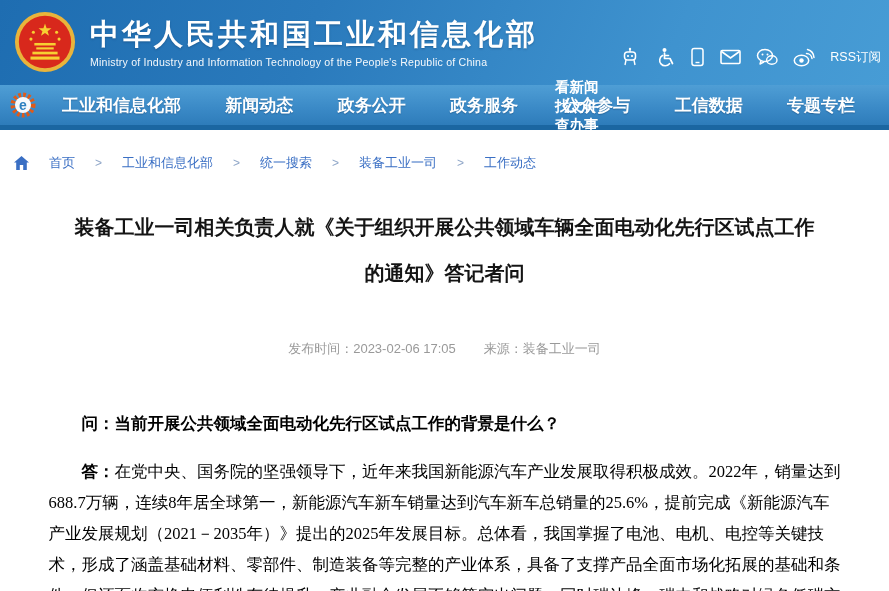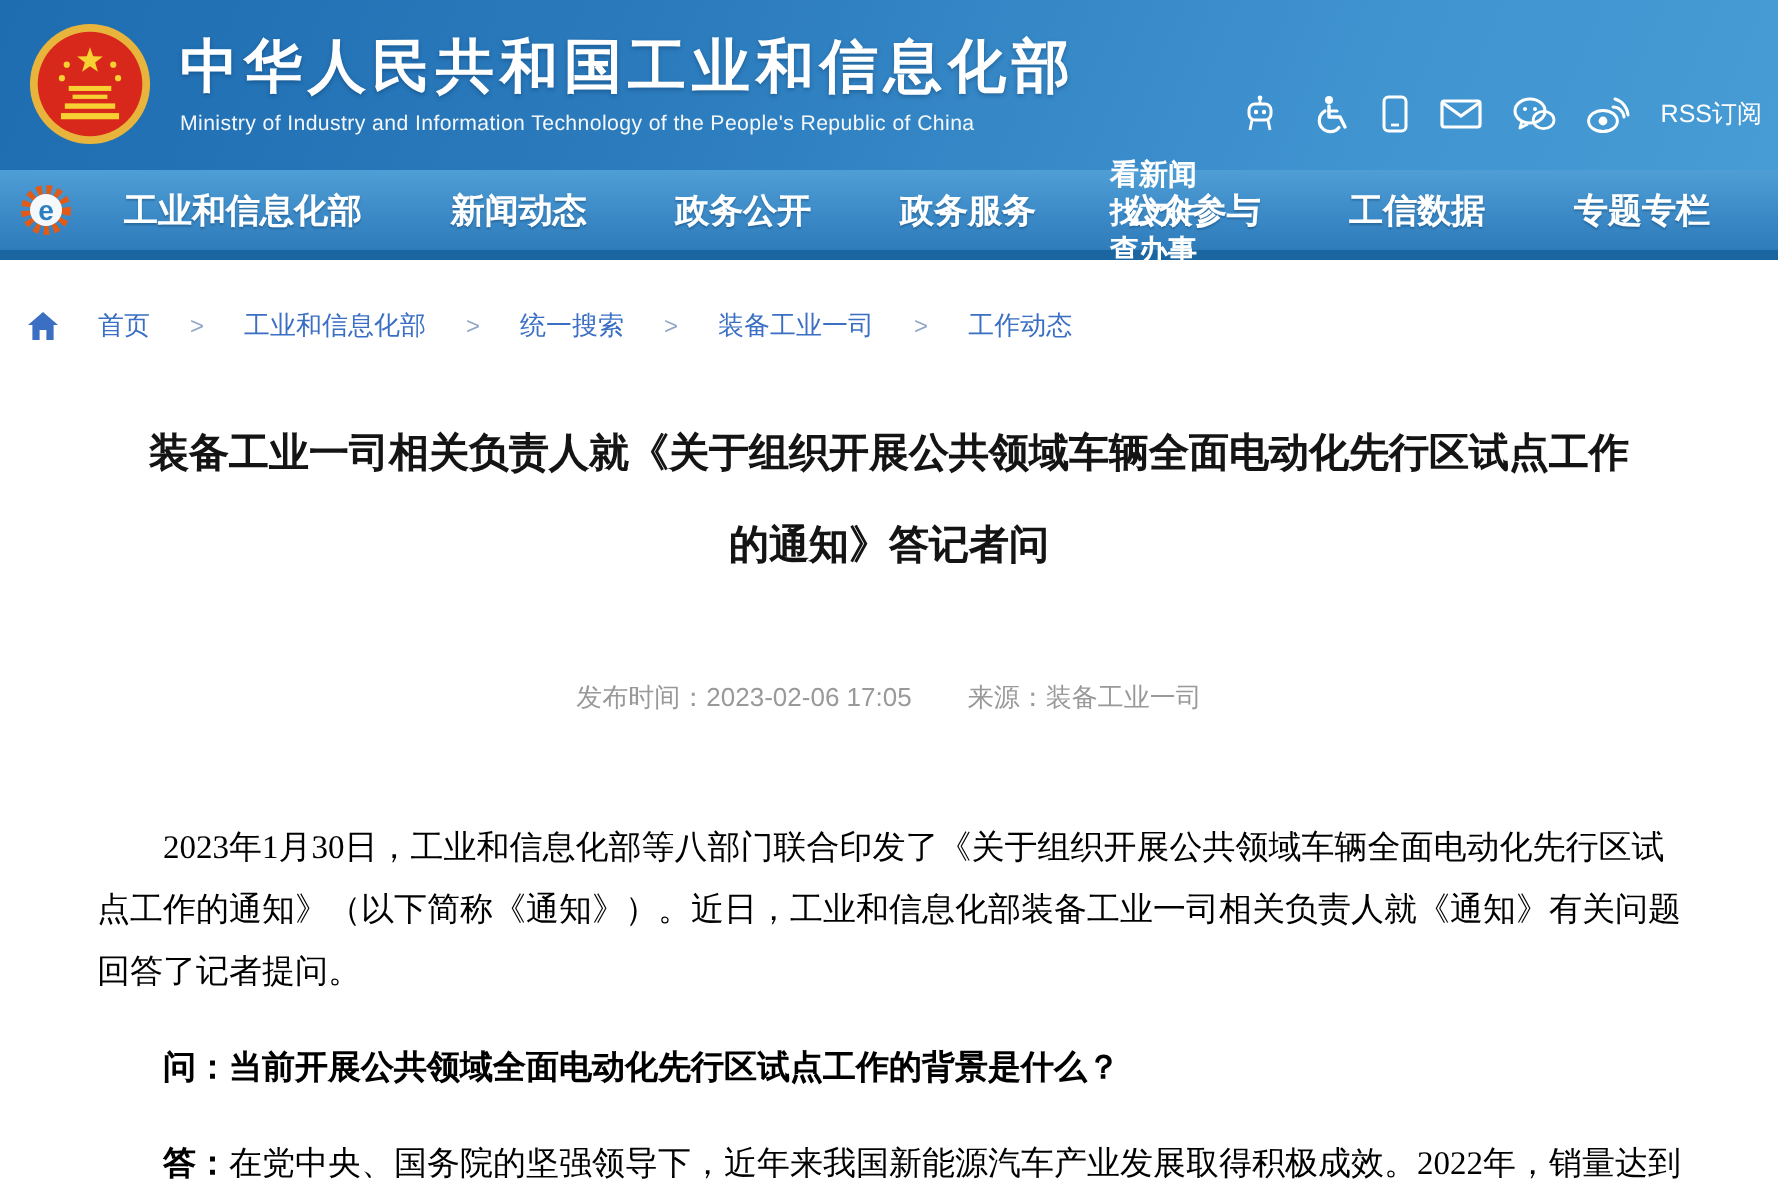--- a/index.html
+++ b/index.html
@@ -176,19 +176,18 @@
   </div>
 
   <div class="article">
     <h1 class="article-title">装备工业一司相关负责人就《关于组织开展公共领域车辆全面电动化先行区试点工作的通知》答记者问</h1>
 
     <div class="article-meta">
       <span>发布时间：</span><span>2023-02-06 17:05</span><span class="m-gap"></span><span>来源：</span><span>装备工业一司</span>
     </div>
 
     <div class="article-body">
-      <p>2023年1月30日，工业和信息化部等八部门联合印发了《关于组织开展公共领域车辆全面电动化先行区试点工作的通知》（以下简称《通知》）。近日，工业和信息化部装备工业一司相关负责人就《通知》有关问题回答了记者提问。</p>
       <p class="question">问：当前开展公共领域全面电动化先行区试点工作的背景是什么？</p>
       <p><span class="answer-prefix">答：</span><span>在党中央、国务院的坚强领导下，近年来我国新能源汽车产业发展取得积极成效。2022年，销量达到688.7万辆，连续8年居全球第一，新能源汽车新车销量达到汽车新车总销量的25.6%，提前完成《新能源汽车产业发展规划（2021－2035年）》提出的2025年发展目标。总体看，我国掌握了电池、电机、电控等关键技术，形成了涵盖基础材料、零部件、制造装备等完整的产业体系，具备了支撑产品全面市场化拓展的基础和条件，但还面临充换电便利性有待提升、产业融合发展不够等突出问题，同时碳达峰、碳中和战略对绿色低碳交通运输体系建设也提出更高要求。</span></p>
     </div>
   </div>
 
 </div>
 
 </body></html>

